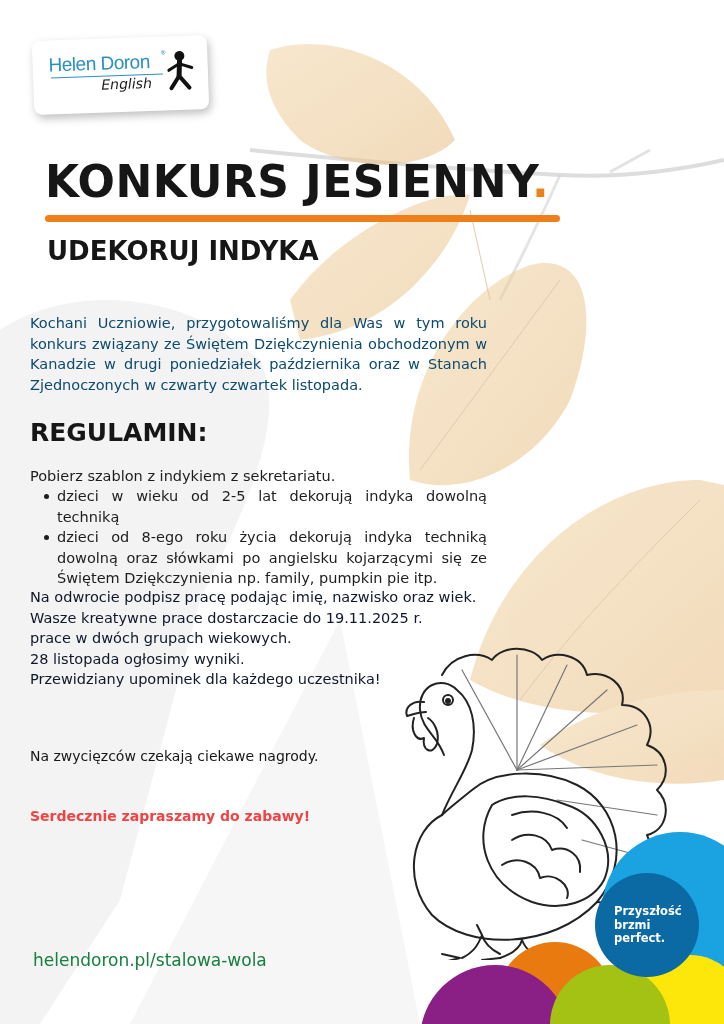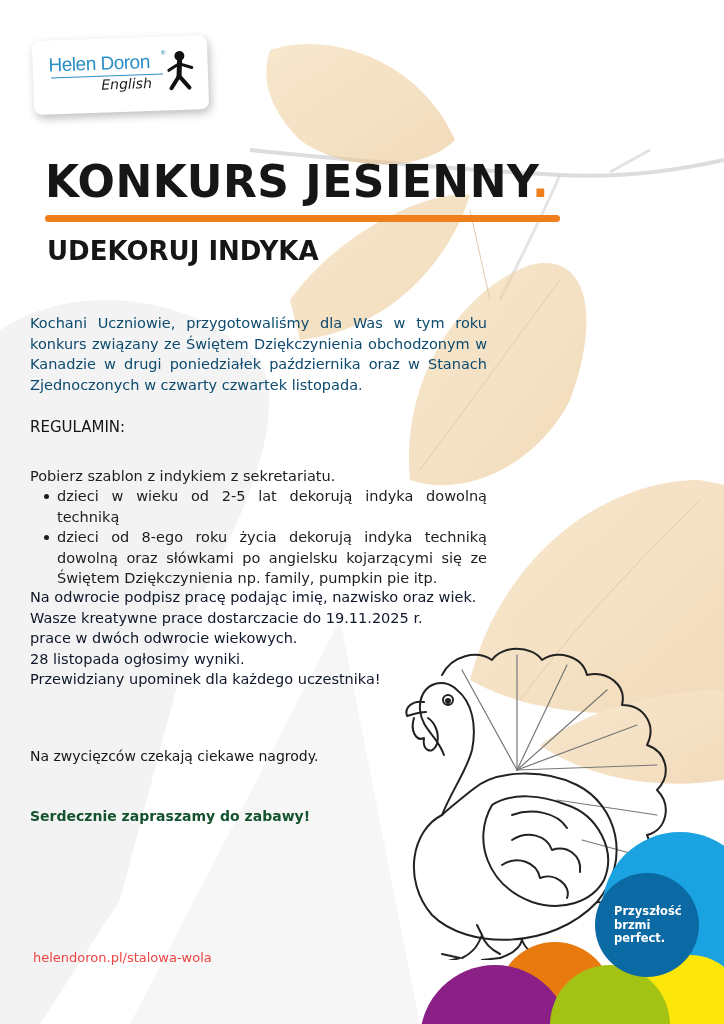--- a/index.html
+++ b/index.html
@@ -44,21 +44,21 @@
       position: absolute; left: 47px; top: 236px;
       font-weight: 700; font-size: 26px; color: #161616; white-space: nowrap;
     }
 
     .intro {
       position: absolute; left: 30px; top: 313px; width: 457px;
       font-size: 14.5px; line-height: 20.5px; text-align: justify; color: #0c4a6e;
     }
     .rules-heading {
       position: absolute; left: 30px; top: 418px;
-      font-size: 15px; font-weight: 400; color: #161616;
+      font-size: 25px; font-weight: 700; color: #161616;
     }
     .rules-lead {
       position: absolute; left: 30px; top: 466px;
       font-size: 14.5px; line-height: 20.5px; color: #1d1d1d;
     }
     .rules-list {
       position: absolute; left: 43px; top: 486px; width: 444px;
       list-style: none; font-size: 14.5px; line-height: 20.5px; color: #1d1d1d;
     }
     .rules-list li { position: relative; padding-left: 14px; text-align: justify; }
@@ -72,25 +72,25 @@
       font-size: 14.5px; line-height: 20.5px; color: #0f172a;
     }
     .details p { white-space: nowrap; }
 
     .prizes {
       position: absolute; left: 30px; top: 748px;
       font-size: 14px; font-weight: 400; color: #161616;
     }
     .invite {
       position: absolute; left: 30px; top: 808px;
-      font-size: 14px; font-weight: 700; color: #14532d;
+      font-size: 14px; font-weight: 700; color: #ef4444;
     }
     .website {
       position: absolute; left: 33px; top: 950px;
-      font-size: 13px; color: #ef4444;
+      font-size: 17px; color: #15803d;
     }
 
     .turkey { position: absolute; left: 382px; top: 640px; width: 300px; height: 320px; z-index: 2; }
 
     .blobs { position: absolute; left: 0; top: 0; width: 724px; height: 1024px; z-index: 3; pointer-events: none; }
     .slogan {
       position: absolute; left: 614px; top: 905px; z-index: 4;
       font-size: 11.5px; line-height: 13.5px; font-weight: 700; color: #ffffff;
     }
     .slogan p { white-space: nowrap; }
@@ -152,21 +152,21 @@
   <h3 class="rules-heading">REGULAMIN:</h3>
   <p class="rules-lead">Pobierz szablon z indykiem z sekretariatu.</p>
   <ul class="rules-list">
     <li>dzieci w wieku od 2-5 lat dekorują indyka dowolną techniką</li>
     <li>dzieci od 8-ego roku życia dekorują indyka techniką dowolną oraz słówkami po angielsku kojarzącymi się ze Świętem Dziękczynienia np. family, pumpkin pie itp.</li>
   </ul>
 
   <div class="details">
     <p>Na odwrocie podpisz pracę podając imię, nazwisko oraz wiek.</p>
     <p>Wasze kreatywne prace dostarczacie do 19.11.2025 r.</p>
-    <p>prace w dwóch odwrocie wiekowych.</p>
+    <p>prace w dwóch grupach wiekowych.</p>
     <p>28 listopada ogłosimy wyniki.</p>
     <p>Przewidziany upominek dla każdego uczestnika!</p>
   </div>
 
   <p class="prizes">Na zwycięzców czekają ciekawe nagrody.</p>
   <p class="invite">Serdecznie zapraszamy do zabawy!</p>
 
   <a class="website">helendoron.pl/stalowa-wola</a>
 </div>
 

